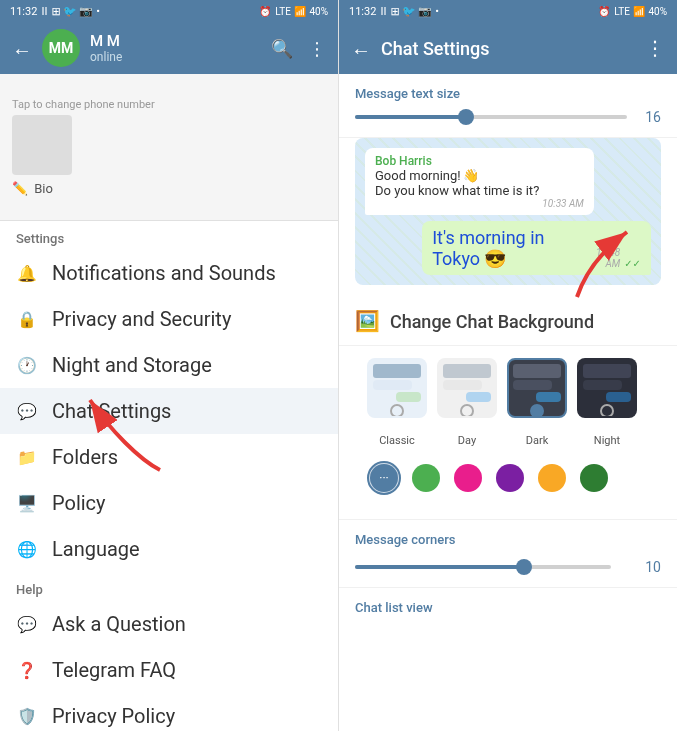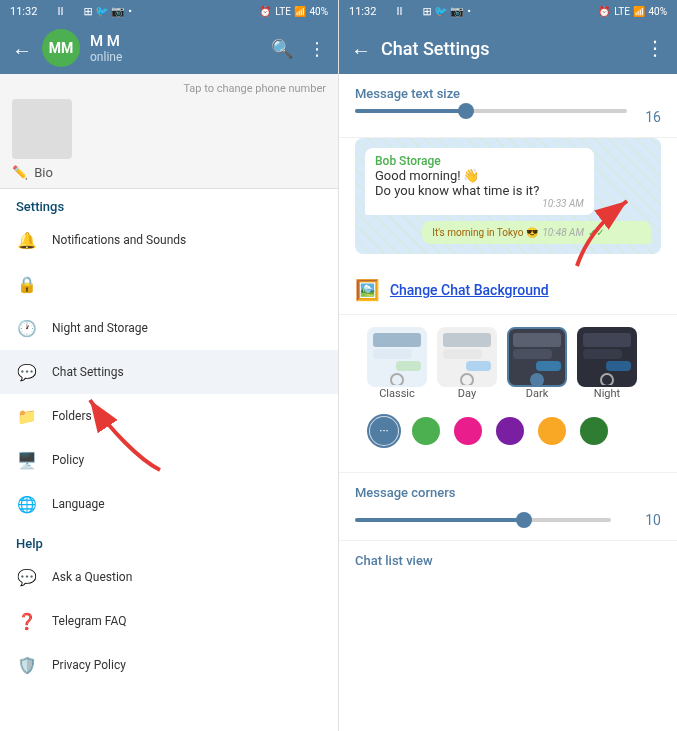--- a/index.html
+++ b/index.html
@@ -37,21 +37,21 @@
     .status-bar {
       background: #527da3;
       color: #fff;
       font-size: 11px;
       padding: 3px 10px;
       display: flex;
       align-items: center;
       justify-content: space-between;
       height: 22px;
     }
-    .status-bar-left { display: flex; align-items: center; gap: 20px; }
+    .status-bar-left { display: flex; align-items: center; gap: 4px; }
     .status-bar-right { display: flex; align-items: center; gap: 3px; font-size: 10px; }
 
     
     .top-bar {
       background: #527da3;
       color: #fff;
       display: flex;
       align-items: center;
       padding: 8px 12px;
       height: 52px;
@@ -77,23 +77,22 @@
     }
     .top-bar-info { flex: 1; }
     .top-bar-name { font-size: 15px; font-weight: 500; color: #fff; }
     .top-bar-sub { font-size: 12px; color: #c8dce8; }
     .top-bar-icons { display: flex; gap: 14px; align-items: center; }
     .top-bar-icons span { font-size: 18px; color: #fff; cursor: pointer; }
 
     
     .profile-section {
       background: #f5f5f5;
-      padding: 8px 12px;
+      padding: 24px 12px;
       border-bottom: 1px solid #e0e0e0;
-      text-align: right;
     }
     .phone-hint { font-size: 11px; color: #999; margin-bottom: 4px; }
     .profile-img-placeholder {
       width: 60px;
       height: 60px;
       background: #ddd;
       border-radius: 4px;
       margin-bottom: 6px;
     }
     .bio-row {
@@ -102,21 +101,21 @@
       gap: 6px;
       font-size: 13px;
       color: #555;
     }
     .bio-icon { font-size: 13px; }
 
     
     .settings-section { flex: 1; overflow-y: auto; }
     .section-label {
       font-size: 13px;
-      color: #0c4a6e;
+      color: #737373;
       font-weight: 500;
       padding: 10px 16px 4px;
     }
     .menu-item {
       display: flex;
       align-items: center;
       gap: 14px;
       padding: 11px 16px;
       font-size: 14px;
       color: #333;
@@ -126,21 +125,21 @@
     .menu-item .icon {
       width: 22px;
       height: 22px;
       display: flex;
       align-items: center;
       justify-content: center;
       color: #777;
       font-size: 16px;
       flex-shrink: 0;
     }
-    .menu-item .label { font-size: 12px; }
+    .menu-item .label { font-size: 20px; }
 
     
     .right-top-bar {
       background: #527da3;
       color: #fff;
       display: flex;
       align-items: center;
       padding: 8px 12px;
       height: 52px;
       gap: 10px;
@@ -158,20 +157,21 @@
     .settings-row-label {
       font-size: 13px;
       color: #527da3;
       font-weight: 500;
       margin-bottom: 8px;
     }
 
     
     .slider-row {
       display: flex;
+      align-items: center;
       gap: 14px;
     }
     .slider-track {
       flex: 1;
       height: 4px;
       background: #d0d0d0;
       border-radius: 2px;
       position: relative;
     }
     .slider-fill {
@@ -228,49 +228,49 @@
       border-radius: 8px 8px 2px 8px;
       padding: 6px 10px;
       margin-left: auto;
       max-width: 80%;
       display: flex;
       align-items: flex-end;
       gap: 4px;
       position: relative;
       z-index: 1;
     }
-    .sent-msg-text { font-size: 10px; color: #a16207; }
+    .sent-msg-text { font-size: 18px; color: #1d4ed8; }
     .sent-check { font-size: 10px; color: #4caf50; }
 
     
     .change-bg-row {
       display: flex;
       align-items: center;
       gap: 10px;
       padding: 12px 16px;
       border-bottom: 1px solid #f0f0f0;
       cursor: pointer;
       position: relative;
     }
     .change-bg-icon { font-size: 20px; color: #527da3; }
-    .change-bg-label { font-size: 14px; color: #1d4ed8; font-weight: 500; text-decoration: underline; }
+    .change-bg-label { font-size: 18px; color: #404040; font-weight: 500; }
 
     
     .themes-row {
       display: flex;
       gap: 10px;
       padding: 0 12px 10px;
       justify-content: flex-start;
     }
     .theme-item {
       display: flex;
       flex-direction: column;
       align-items: center;
       cursor: pointer;
-      gap: 0;
+      gap: 16px;
     }
     .theme-preview {
       width: 60px;
       height: 60px;
       border-radius: 8px;
       overflow: hidden;
       position: relative;
       border: 2px solid transparent;
     }
     .theme-preview.selected { border-color: #527da3; }
@@ -420,20 +420,21 @@
 
   <div class="settings-section">
     <div class="section-label">Settings</div>
 
     <div class="menu-item">
       <span class="icon">🔔</span>
       <span class="label">Notifications and Sounds</span>
     </div>
     <div class="menu-item">
       <span class="icon">🔒</span>
+      <span class="label">Privacy and Security</span>
     </div>
     <div class="menu-item">
       <span class="icon">🕐</span>
       <span class="label">Night and Storage</span>
     </div>
     <div class="menu-item" style="background:#f0f4f8;">
       <span class="icon">💬</span>
       <span class="label">Chat Settings</span>
     </div>
     <div class="menu-item">
@@ -506,21 +507,21 @@
           <div class="slider-fill"></div>
           <div class="slider-thumb"></div>
         </div>
         <div class="slider-value">16</div>
       </div>
     </div>
 
     <div class="chat-preview">
       <div class="chat-preview-bg"></div>
       <div class="received-msg">
-        <div class="msg-sender">Bob Storage</div>
+        <div class="msg-sender">Bob Harris</div>
         <div class="msg-text">Good morning! 👋</div>
         <div class="msg-text">Do you know what time is it?</div>
         <div class="msg-time">10:33 AM</div>
       </div>
       <div class="sent-msg">
         <span class="sent-msg-text">It's morning in Tokyo 😎</span>
         <span class="msg-time">10:48 AM</span>
         <span class="sent-check">✓✓</span>
       </div>
     </div>

